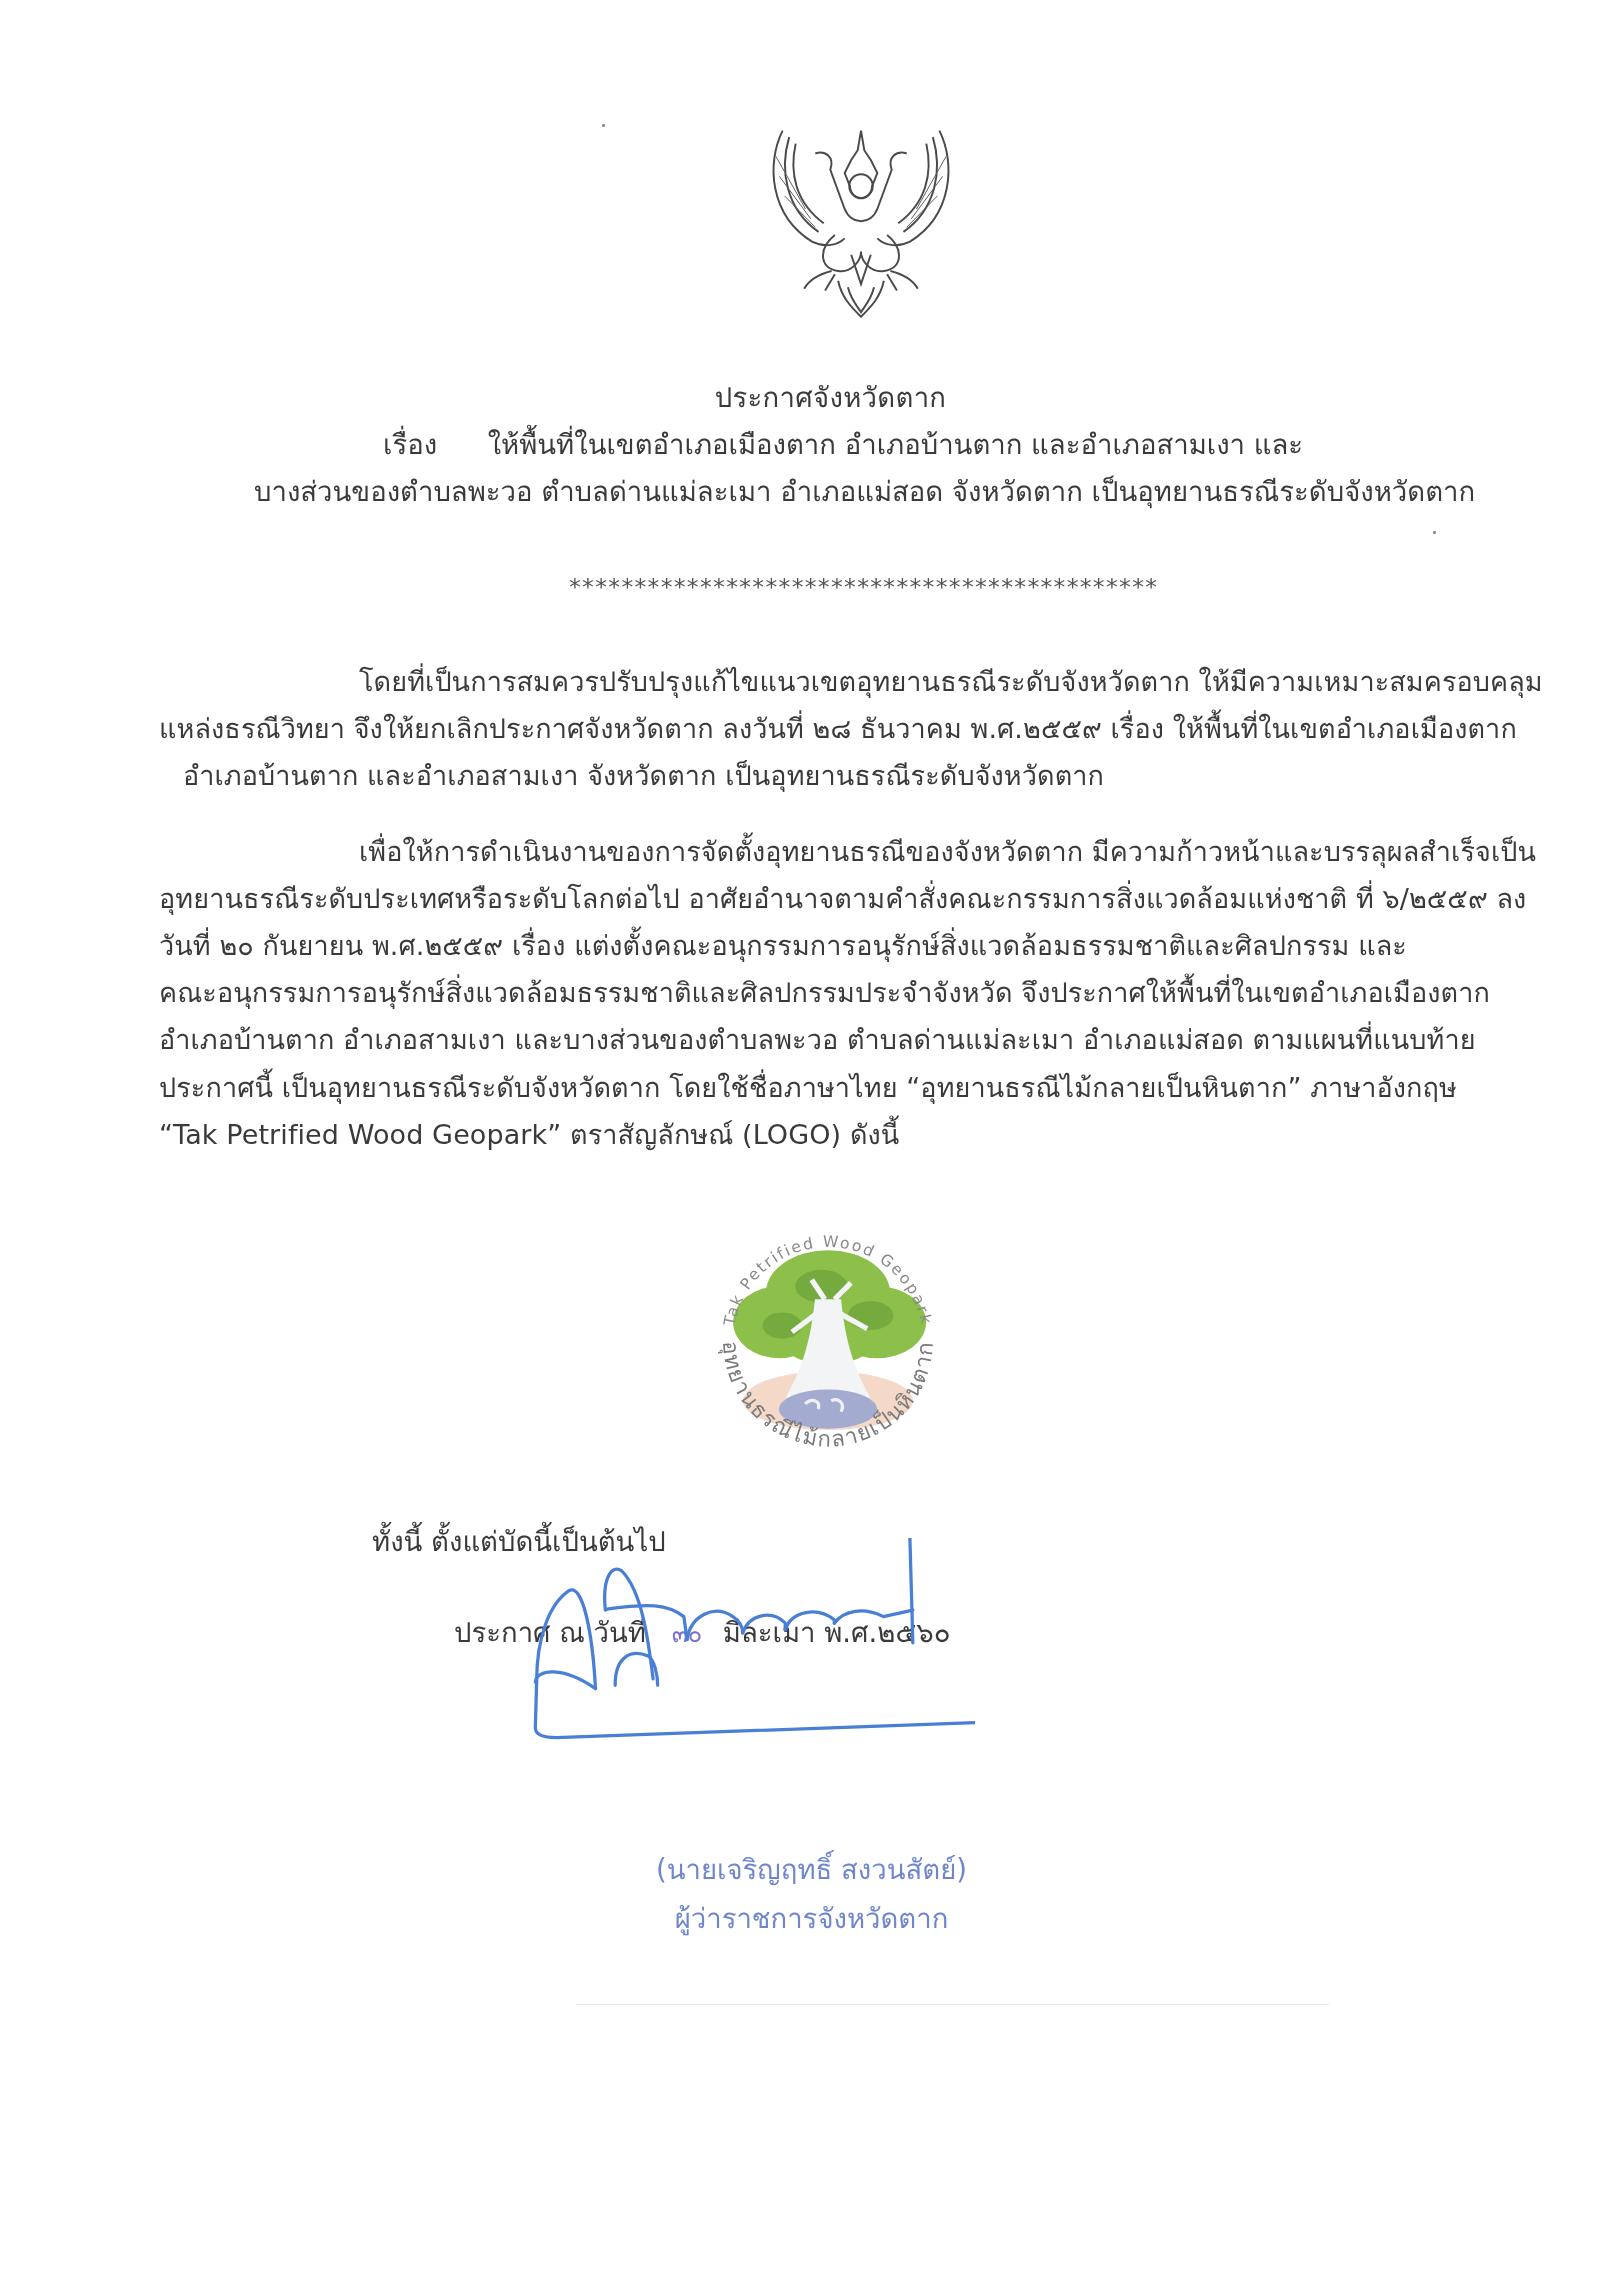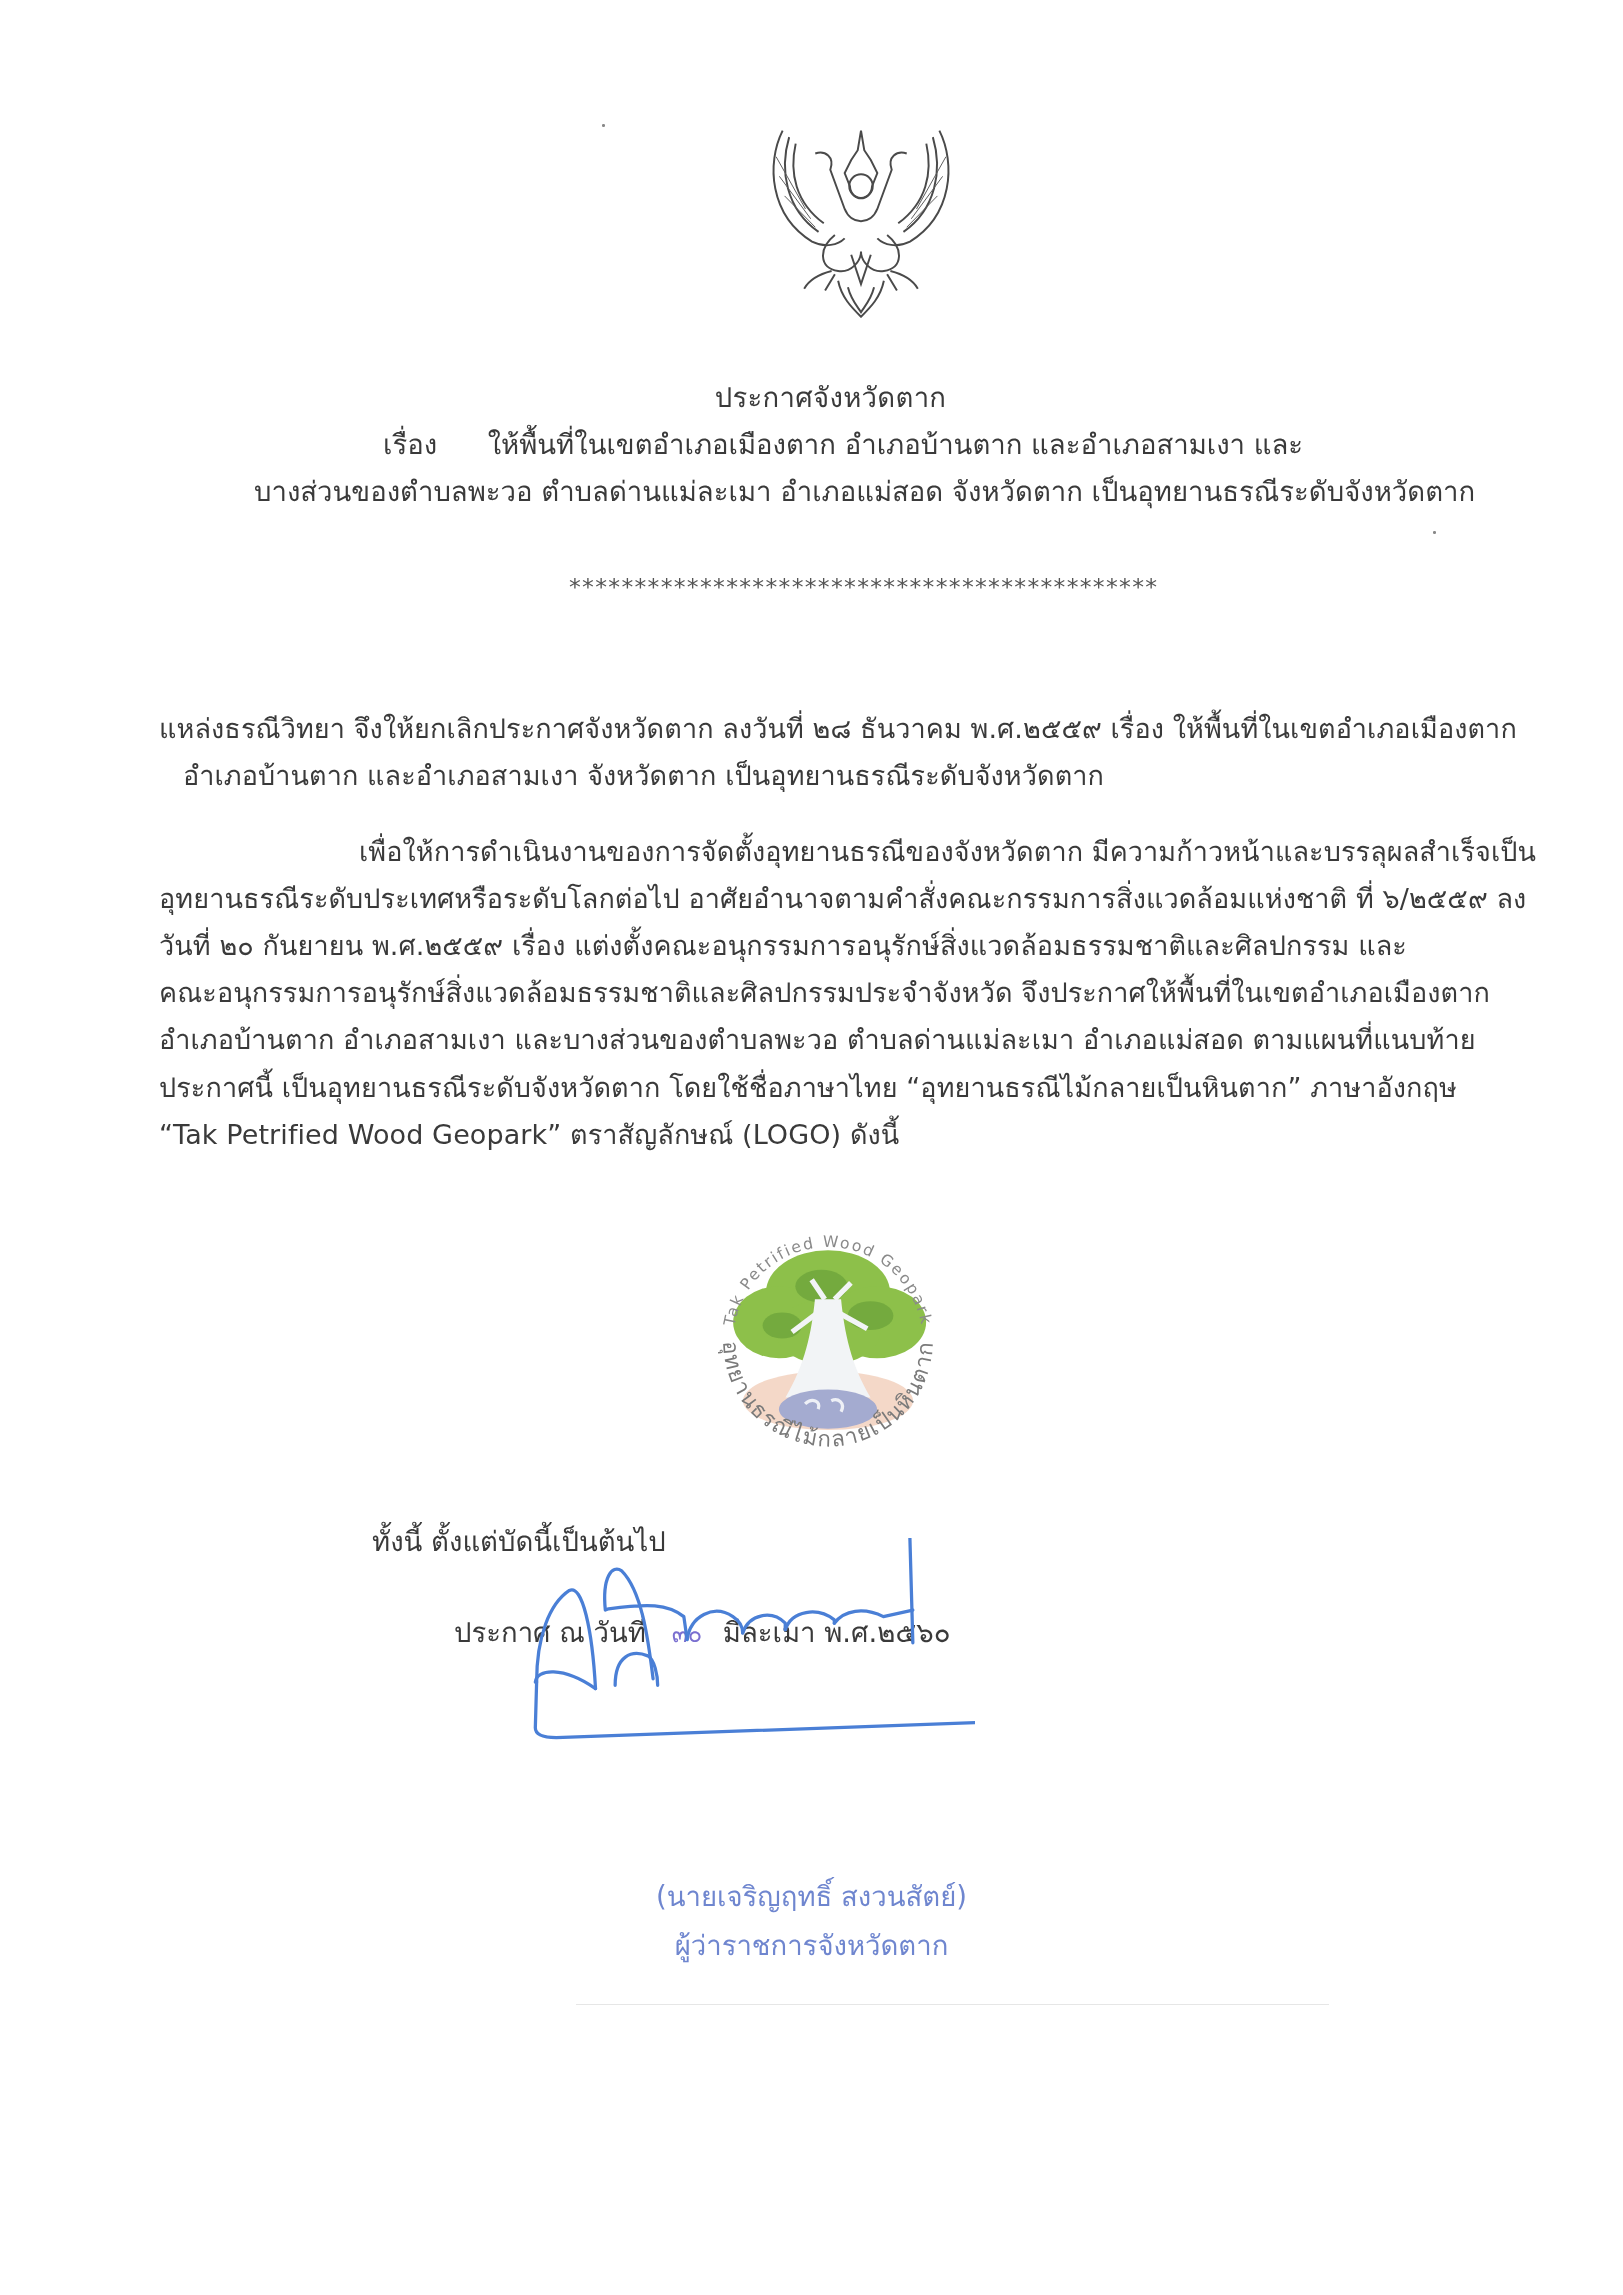--- a/index.html
+++ b/index.html
@@ -9,21 +9,21 @@
   .abs { position:absolute; }
   .garuda { left:753px; top:111px; width:216px; height:209px; }
   .title { left:0; width:1623px; text-align:center; font-size:27.5px; letter-spacing:0.3px;margin-left:19px; }
   .subject-row { font-size:27.5px; white-space:nowrap; }
   .stars { left:569px; top:573px; width:576px; text-align:center; font-size:23.6px; letter-spacing:1.3px; color:#555; }
   .para-line { font-size:27px; white-space:nowrap; letter-spacing:0.1px; }
   .logo { left:707px; top:1201px; width:242px; height:262px; }
   .closing { font-size:27.5px; white-space:nowrap; }
   .date-fill { color:#7a6fd0; font-size:23.6px; }
   .sig { left:517px; top:1538px; width:458px; height:275px; }
-  .signer { left:0; width:1623px; text-align:center; font-size:27.5px; color:#6f86cf;margin-top:27px; }
+  .signer { left:0; width:1623px; text-align:center; font-size:27.5px; color:#6f86cf; }
   .footline { left:576px; top:2004px; width:753px; height:0.7px; background:#e6e6e6; }
   .speck { width:2.6px; height:2.6px; border-radius:1.3px; background:#888; }
 </style>
 </head>
 <body>
 
 <div class="page">
 
   <svg class="abs garuda" viewBox="0 0 330 320">
     <g fill="none" stroke="#4a4a4a" stroke-width="3">
@@ -59,20 +59,21 @@
 
   <div class="abs subject-row" style="left:254px; top:469px;">บางส่วนของตำบลพะวอ ตำบลด่านแม่ละเมา อำเภอแม่สอด จังหวัดตาก เป็นอุทยานธรณีระดับจังหวัดตาก</div>
   <div class="abs subject-row" style="left:383px; top:422px;">
     <span>เรื่อง</span>
     <span style="display:inline-block; width:33px;"></span>
     <span>ให้พื้นที่ในเขตอำเภอเมืองตาก อำเภอบ้านตาก และอำเภอสามเงา และ</span>
   </div>
 
   <div class="abs stars">*********************************************</div>
 
+  <div class="abs para-line" style="left:359px; top:660px;">โดยที่เป็นการสมควรปรับปรุงแก้ไขแนวเขตอุทยานธรณีระดับจังหวัดตาก ให้มีความเหมาะสมครอบคลุม</div>
   <div class="abs para-line" style="left:159px; top:707px;">แหล่งธรณีวิทยา จึงให้ยกเลิกประกาศจังหวัดตาก ลงวันที่ ๒๘ ธันวาคม พ.ศ.๒๕๕๙ เรื่อง ให้พื้นที่ในเขตอำเภอเมืองตาก</div>
   <div class="abs para-line" style="left:159px; top:754px;margin-left:24px;">อำเภอบ้านตาก และอำเภอสามเงา จังหวัดตาก เป็นอุทยานธรณีระดับจังหวัดตาก</div>
 
   <div class="abs para-line" style="left:359px; top:830px;">เพื่อให้การดำเนินงานของการจัดตั้งอุทยานธรณีของจังหวัดตาก มีความก้าวหน้าและบรรลุผลสำเร็จเป็น</div>
   <div class="abs para-line" style="left:159px; top:877px;">อุทยานธรณีระดับประเทศหรือระดับโลกต่อไป อาศัยอำนาจตามคำสั่งคณะกรรมการสิ่งแวดล้อมแห่งชาติ ที่ ๖/๒๕๕๙ ลง</div>
   <div class="abs para-line" style="left:159px; top:924px;">วันที่ ๒๐ กันยายน พ.ศ.๒๕๕๙ เรื่อง แต่งตั้งคณะอนุกรรมการอนุรักษ์สิ่งแวดล้อมธรรมชาติและศิลปกรรม และ</div>
   <div class="abs para-line" style="left:159px; top:971px;">คณะอนุกรรมการอนุรักษ์สิ่งแวดล้อมธรรมชาติและศิลปกรรมประจำจังหวัด จึงประกาศให้พื้นที่ในเขตอำเภอเมืองตาก</div>
   <div class="abs para-line" style="left:159px; top:1018px;text-align:right;">อำเภอบ้านตาก อำเภอสามเงา และบางส่วนของตำบลพะวอ ตำบลด่านแม่ละเมา อำเภอแม่สอด ตามแผนที่แนบท้าย</div>
   <div class="abs para-line" style="left:159px; top:1066px;">ประกาศนี้ เป็นอุทยานธรณีระดับจังหวัดตาก โดยใช้ชื่อภาษาไทย “อุทยานธรณีไม้กลายเป็นหินตาก” ภาษาอังกฤษ</div>
   <div class="abs para-line" style="left:159px; top:1113px;">“Tak Petrified Wood Geopark” ตราสัญลักษณ์ (LOGO) ดังนี้</div>

